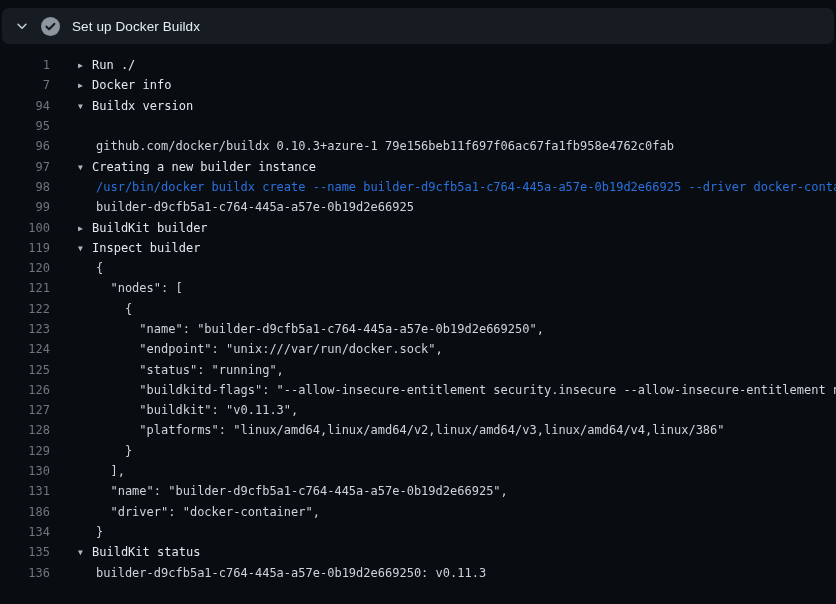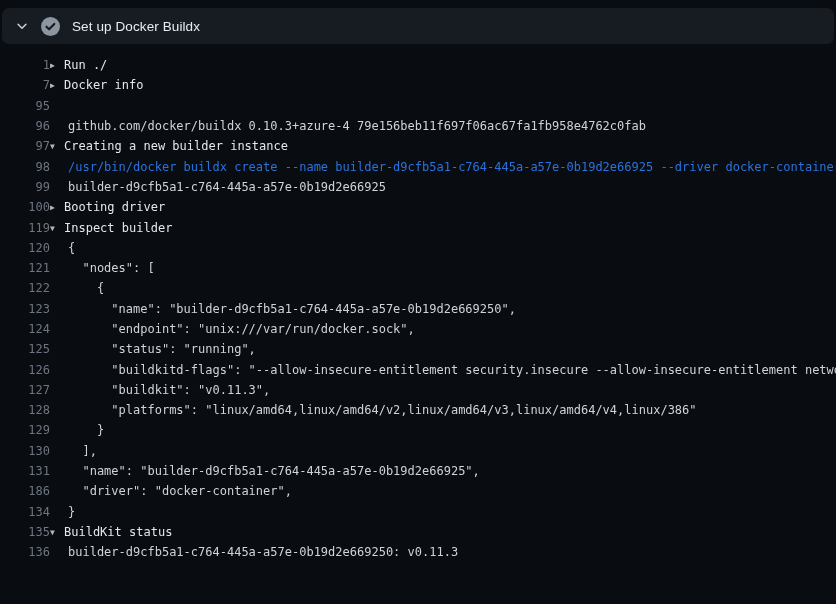--- a/index.html
+++ b/index.html
@@ -53,21 +53,21 @@
     font-size: 12px;
   }
   .gutter {
     width: 50px;
     flex: none;
     text-align: right;
     color: var(--linenum-color, #6e7681);
     cursor: pointer;
   }
   .content {
-    margin-left: 0;
+    margin-left: 28px;
     white-space: pre;
     color: var(--output-color, #cdd4da);
   }
   .content.plain { padding-left: 18px; }
   .content.command { padding-left: 18px; color: var(--command-color, #2a72de); }
   .content.group { color: var(--group-color, #e2e8ee); cursor: pointer; }
   .arrow {
     display: inline-block;
     width: 14px;
     font-size: 8px;
@@ -96,41 +96,45 @@
 <div class="log-body" id="log-body">
     <div class="log-line">
       <span class="gutter">1</span>
       <span class="content group"><span class="arrow">▶</span><span>Run ./</span></span>
     </div>
     <div class="log-line">
       <span class="gutter">7</span>
       <span class="content group"><span class="arrow">▶</span><span>Docker info</span></span>
     </div>
     <div class="log-line">
+      <span class="gutter">94</span>
+      <span class="content group"><span class="arrow">▼</span><span>Buildx version</span></span>
+    </div>
+    <div class="log-line">
       <span class="gutter">95</span>
     </div>
     <div class="log-line">
       <span class="gutter">96</span>
-      <span class="content plain">github.com/docker/buildx 0.10.3+azure-4 79e156beb11f697f06ac67fa1fb958e4762c0fab</span>
+      <span class="content plain">github.com/docker/buildx 0.10.3+azure-1 79e156beb11f697f06ac67fa1fb958e4762c0fab</span>
     </div>
     <div class="log-line">
       <span class="gutter">97</span>
       <span class="content group"><span class="arrow">▼</span><span>Creating a new builder instance</span></span>
     </div>
     <div class="log-line">
       <span class="gutter">98</span>
       <span class="content command">/usr/bin/docker buildx create --name builder-d9cfb5a1-c764-445a-a57e-0b19d2e66925 --driver docker-container</span>
     </div>
     <div class="log-line">
       <span class="gutter">99</span>
       <span class="content plain">builder-d9cfb5a1-c764-445a-a57e-0b19d2e66925</span>
     </div>
     <div class="log-line">
       <span class="gutter">100</span>
-      <span class="content group"><span class="arrow">▶</span><span>Booting driver</span></span>
+      <span class="content group"><span class="arrow">▶</span><span>BuildKit builder</span></span>
     </div>
     <div class="log-line">
       <span class="gutter">119</span>
       <span class="content group"><span class="arrow">▼</span><span>Inspect builder</span></span>
     </div>
     <div class="log-line">
       <span class="gutter">120</span>
       <span class="content plain">{</span>
     </div>
     <div class="log-line">

